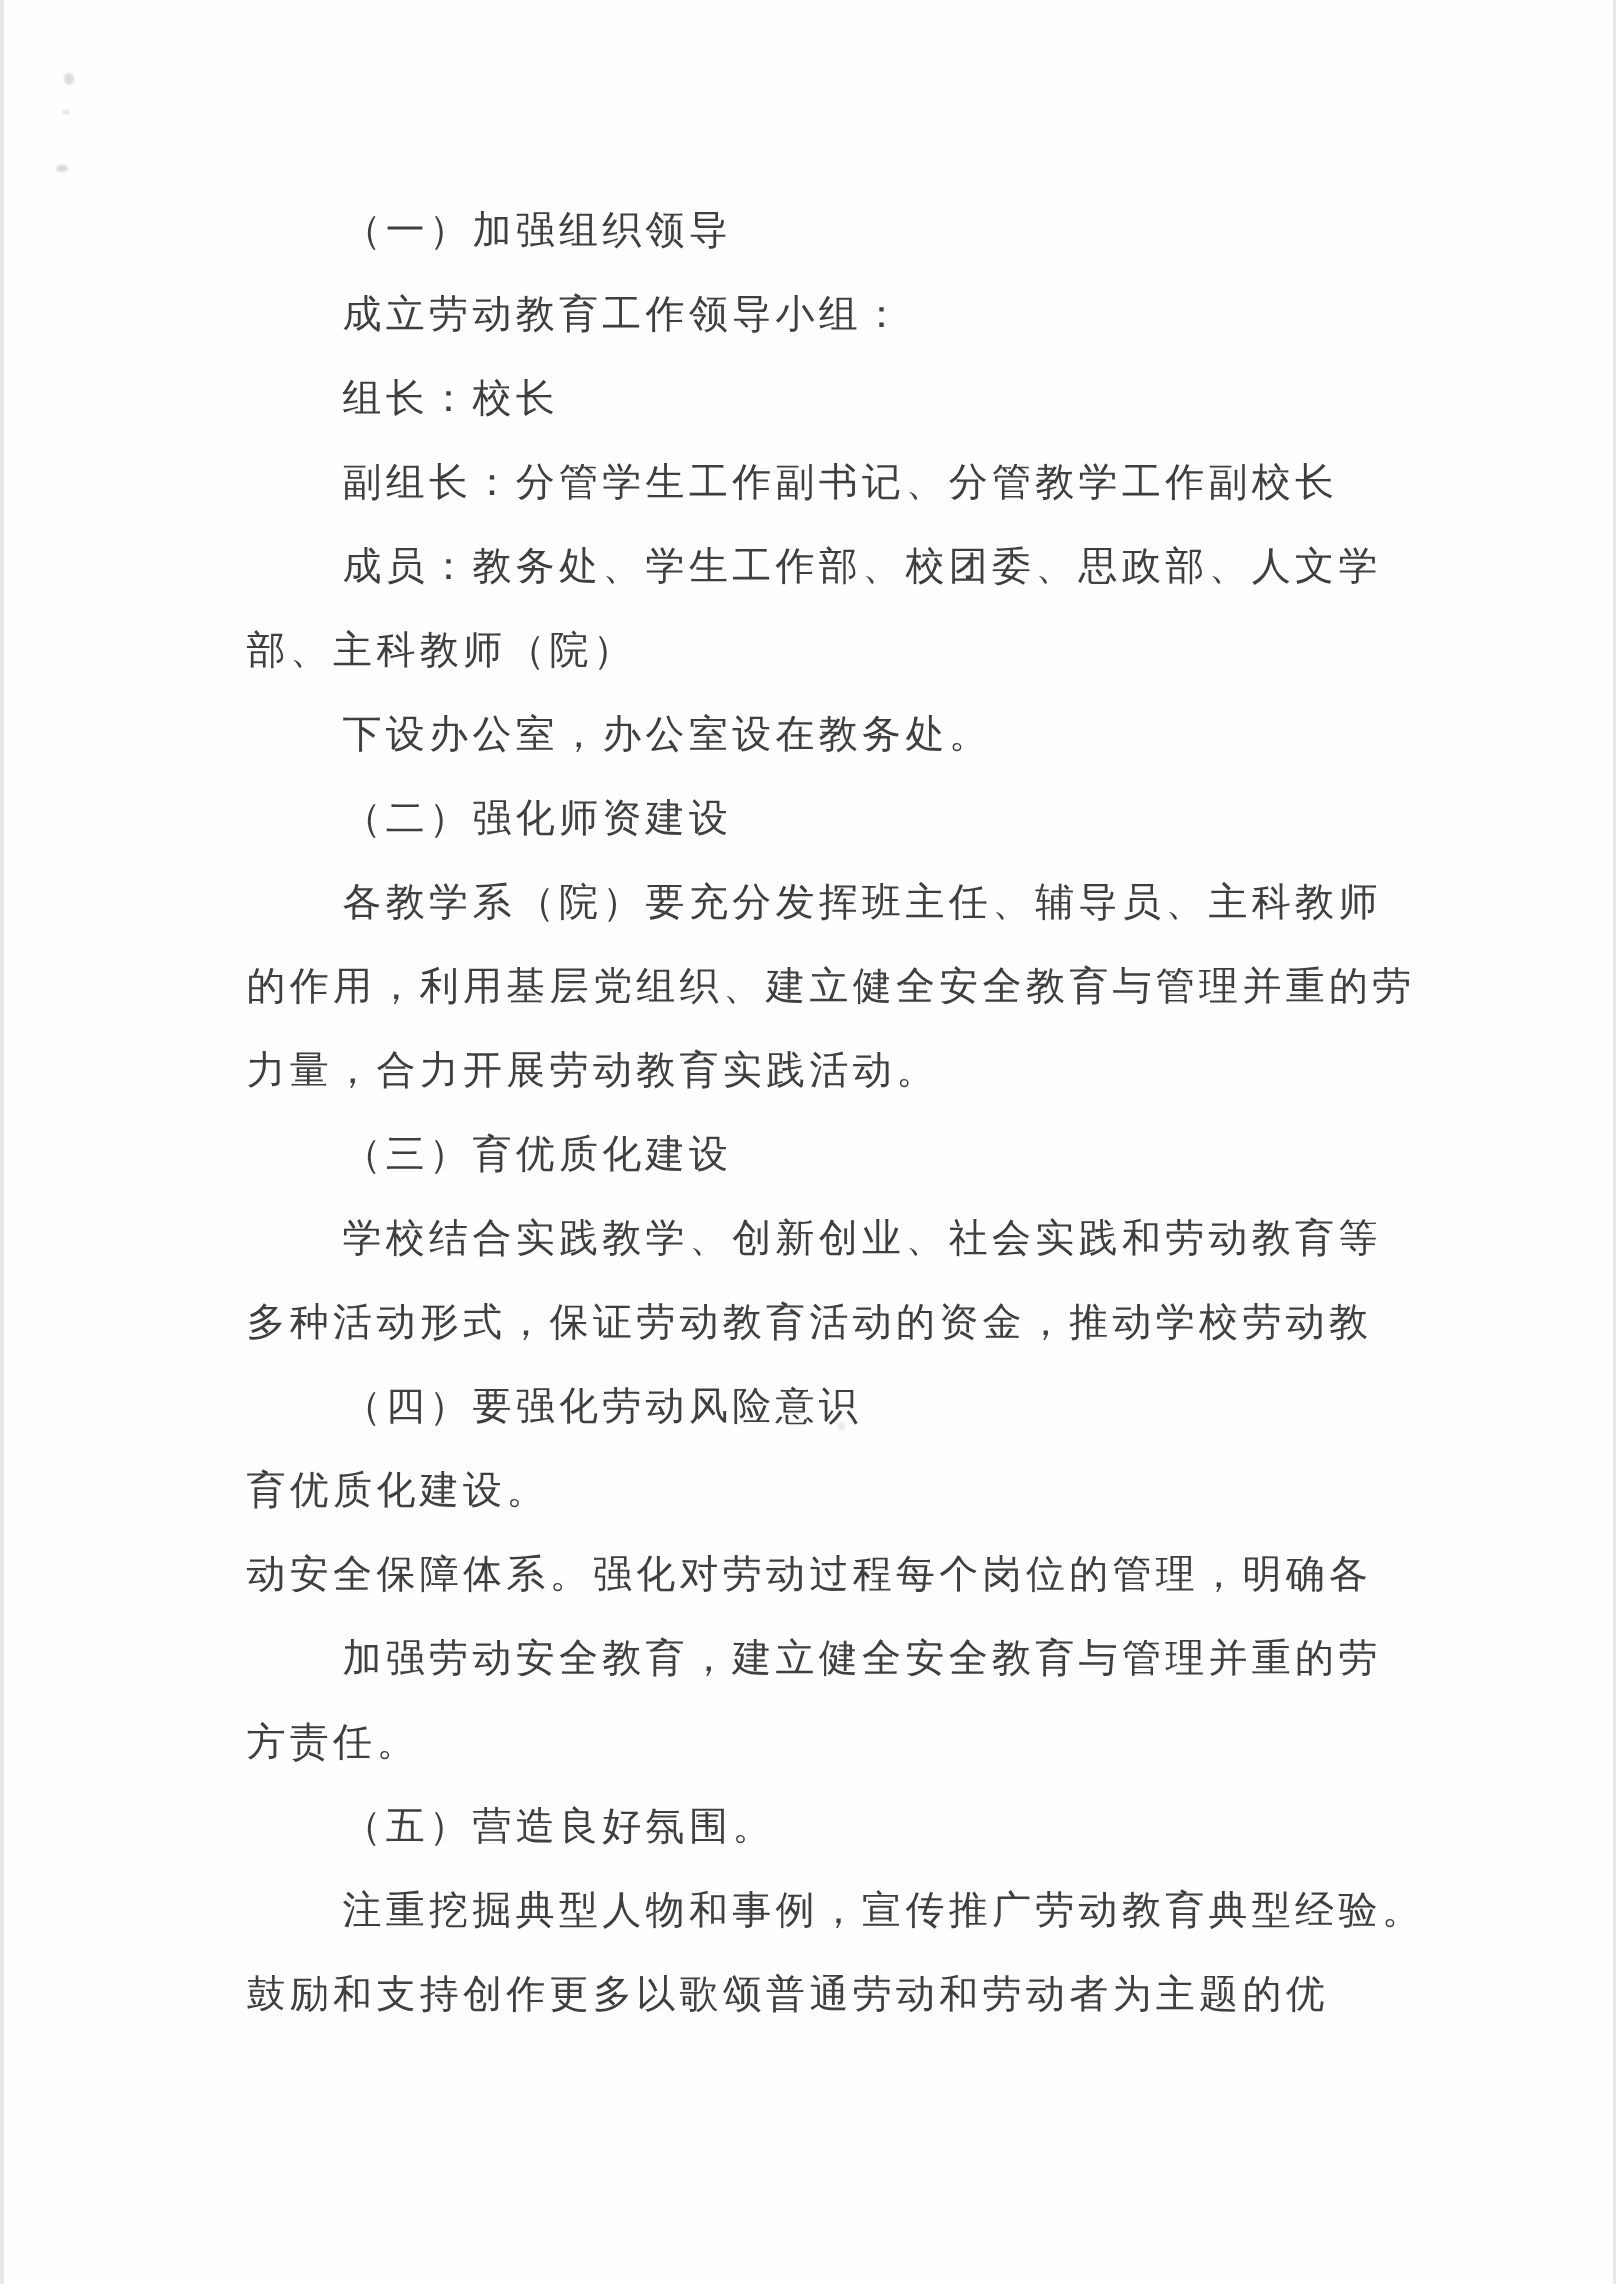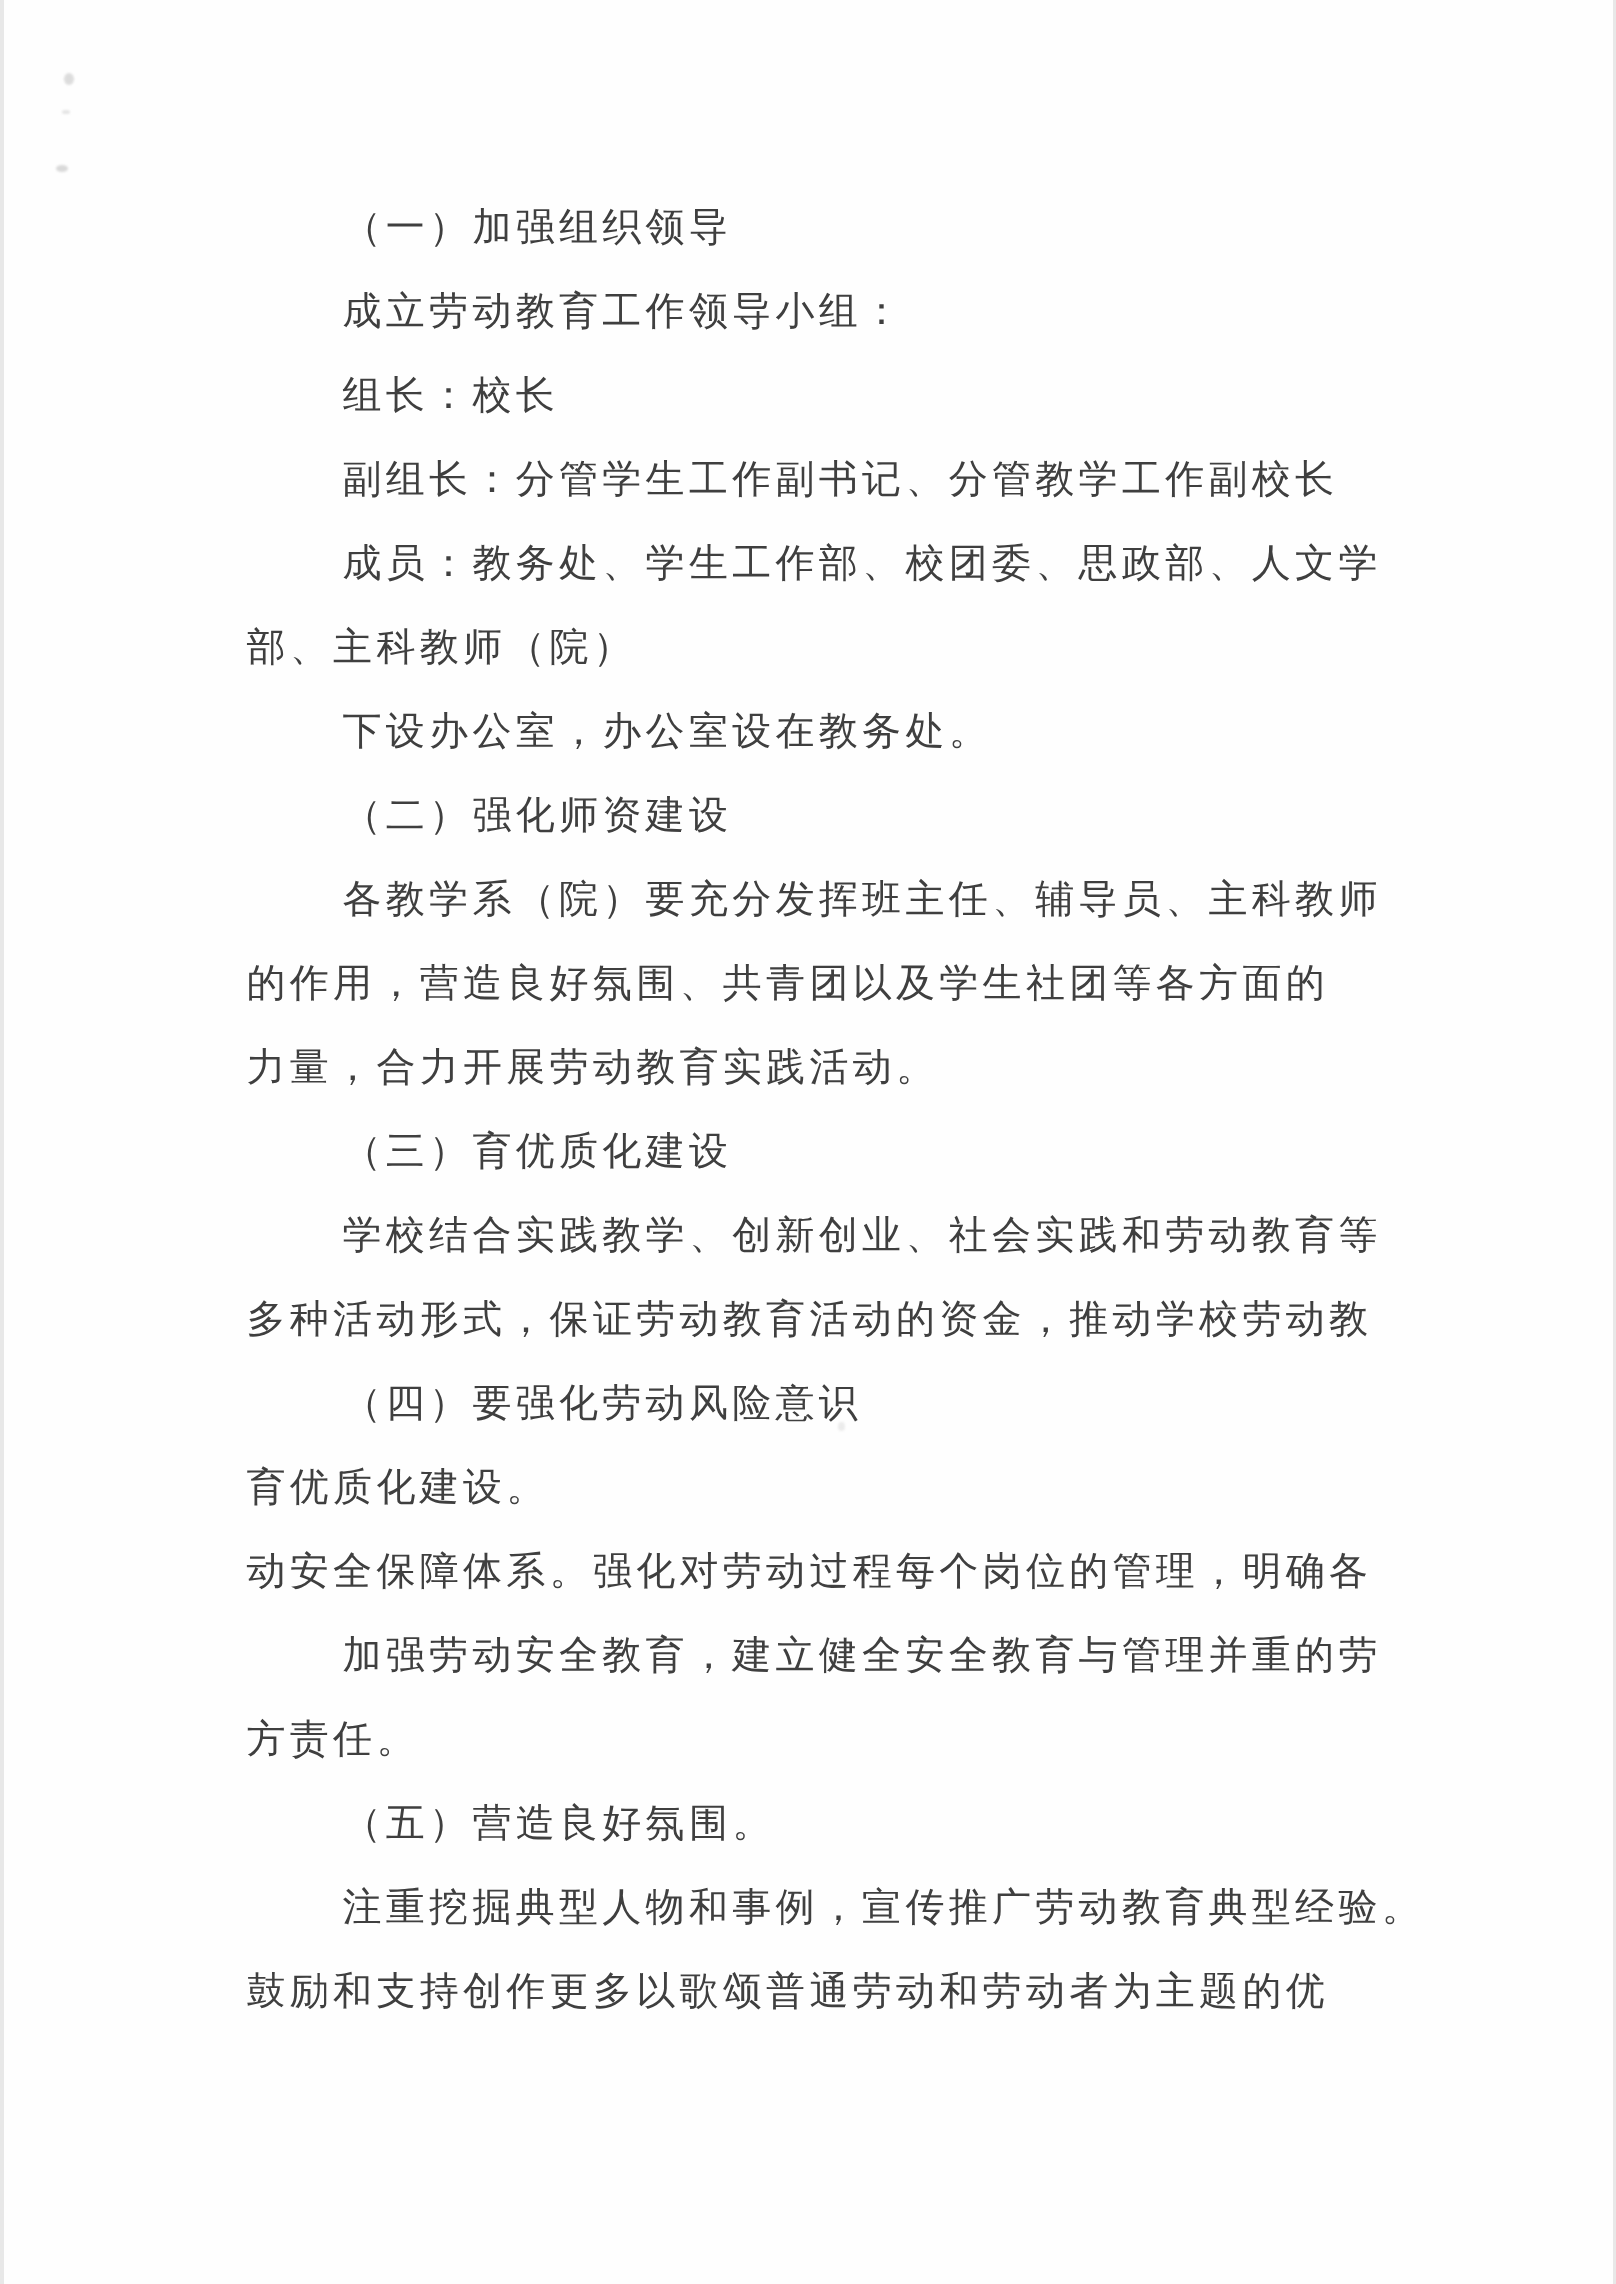--- a/index.html
+++ b/index.html
@@ -7,21 +7,21 @@
     padding: 0;
     background: #e8e8e8;
   }
   .page {
     position: relative;
     width: 1609px;
     height: 2284px;
     margin: 0 auto;
     background: #fefefe;
     overflow: hidden;
-    font-family: Liberation Mono, monospace;
+    font-family: Liberation Serif, serif;
   }
   .text-block {
     position: absolute;
     left: 243px;
     top: 188px;
     width: 1232px;
   }
   .line {
     white-space: nowrap;
     height: 84px;
@@ -62,21 +62,21 @@
   <div class="text-block">
       <div class="line indent">（一）加强组织领导</div>
       <div class="line indent">成立劳动教育工作领导小组：</div>
       <div class="line indent">组长：校长</div>
       <div class="line indent">副组长：分管学生工作副书记、分管教学工作副校长</div>
       <div class="line indent">成员：教务处、学生工作部、校团委、思政部、人文学</div>
       <div class="line">部、主科教师（院）</div>
       <div class="line indent">下设办公室，办公室设在教务处。</div>
       <div class="line indent">（二）强化师资建设</div>
       <div class="line indent">各教学系（院）要充分发挥班主任、辅导员、主科教师</div>
-      <div class="line">的作用，营造良好氛围、共青团以及学生社团等各方面的</div>
+      <div class="line">的作用，利用基层党组织、建立健全安全教育与管理并重的劳</div>
       <div class="line">力量，合力开展劳动教育实践活动。</div>
       <div class="line indent">（三）育优质化建设</div>
       <div class="line indent">学校结合实践教学、创新创业、社会实践和劳动教育等</div>
       <div class="line">多种活动形式，保证劳动教育活动的资金，推动学校劳动教</div>
       <div class="line indent">（四）要强化劳动风险意识</div>
       <div class="line">育优质化建设。</div>
       <div class="line">动安全保障体系。强化对劳动过程每个岗位的管理，明确各</div>
       <div class="line indent">加强劳动安全教育，建立健全安全教育与管理并重的劳</div>
       <div class="line">方责任。</div>
       <div class="line indent">（五）营造良好氛围。</div>

